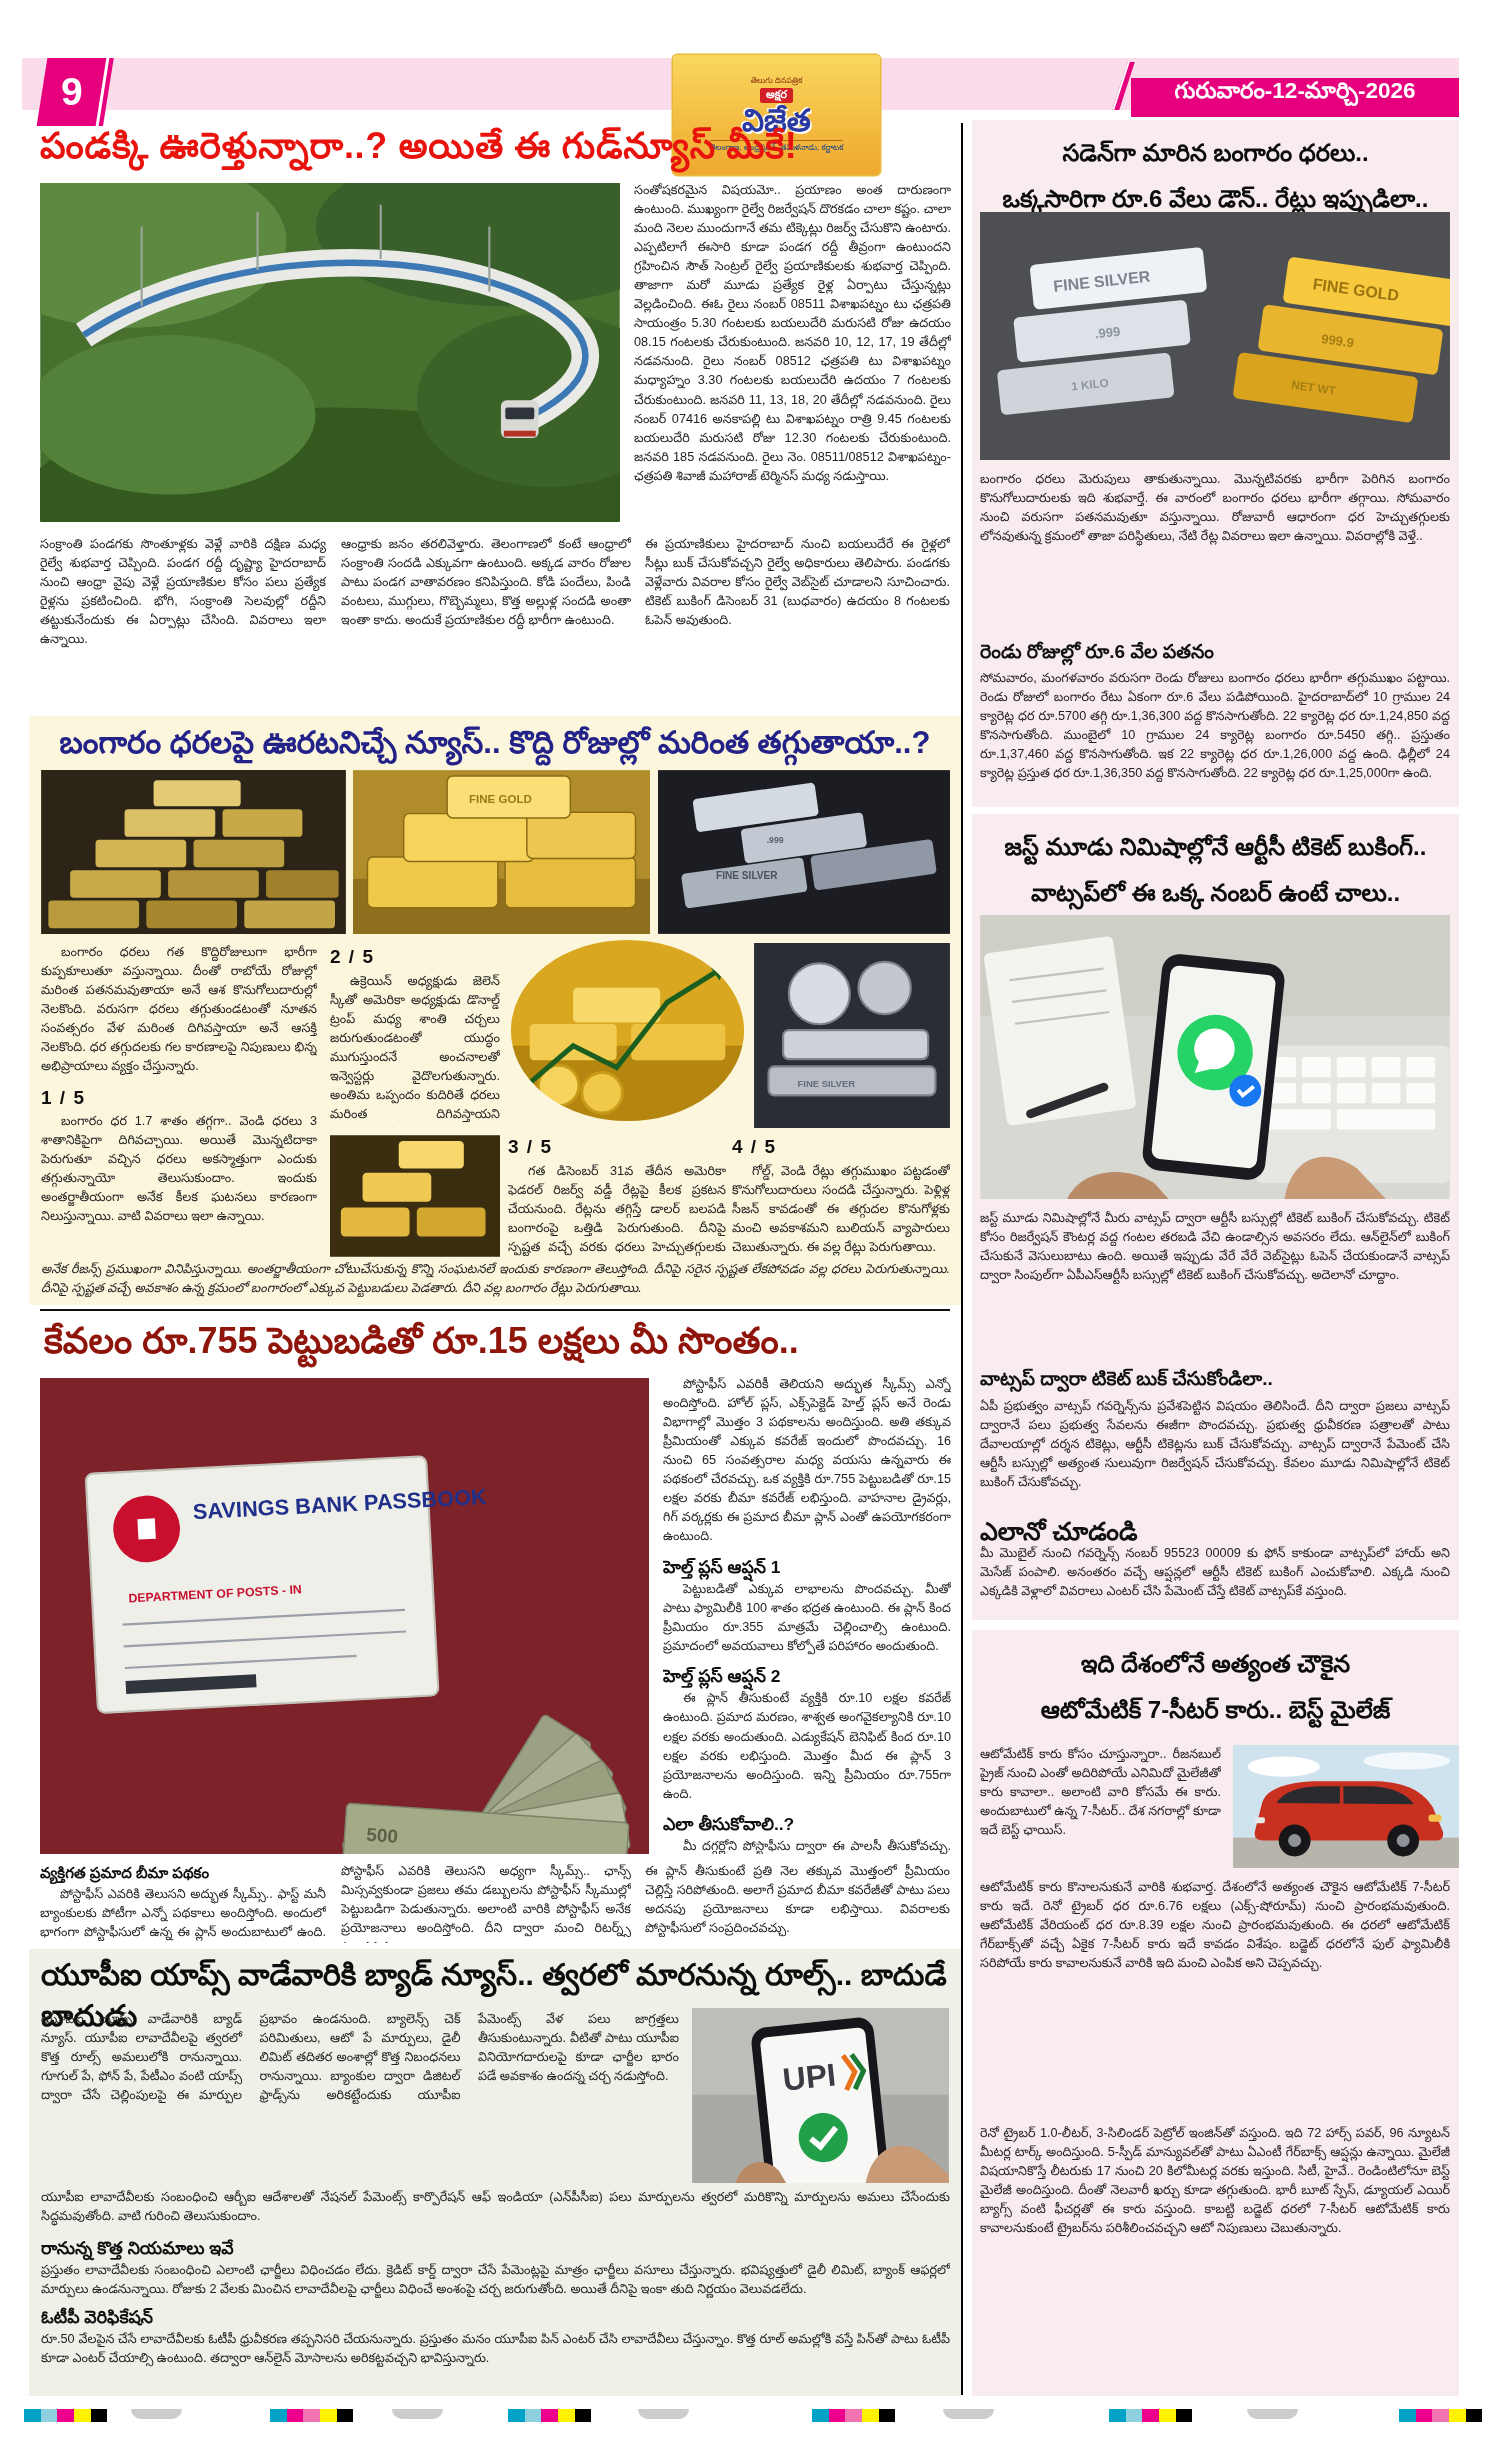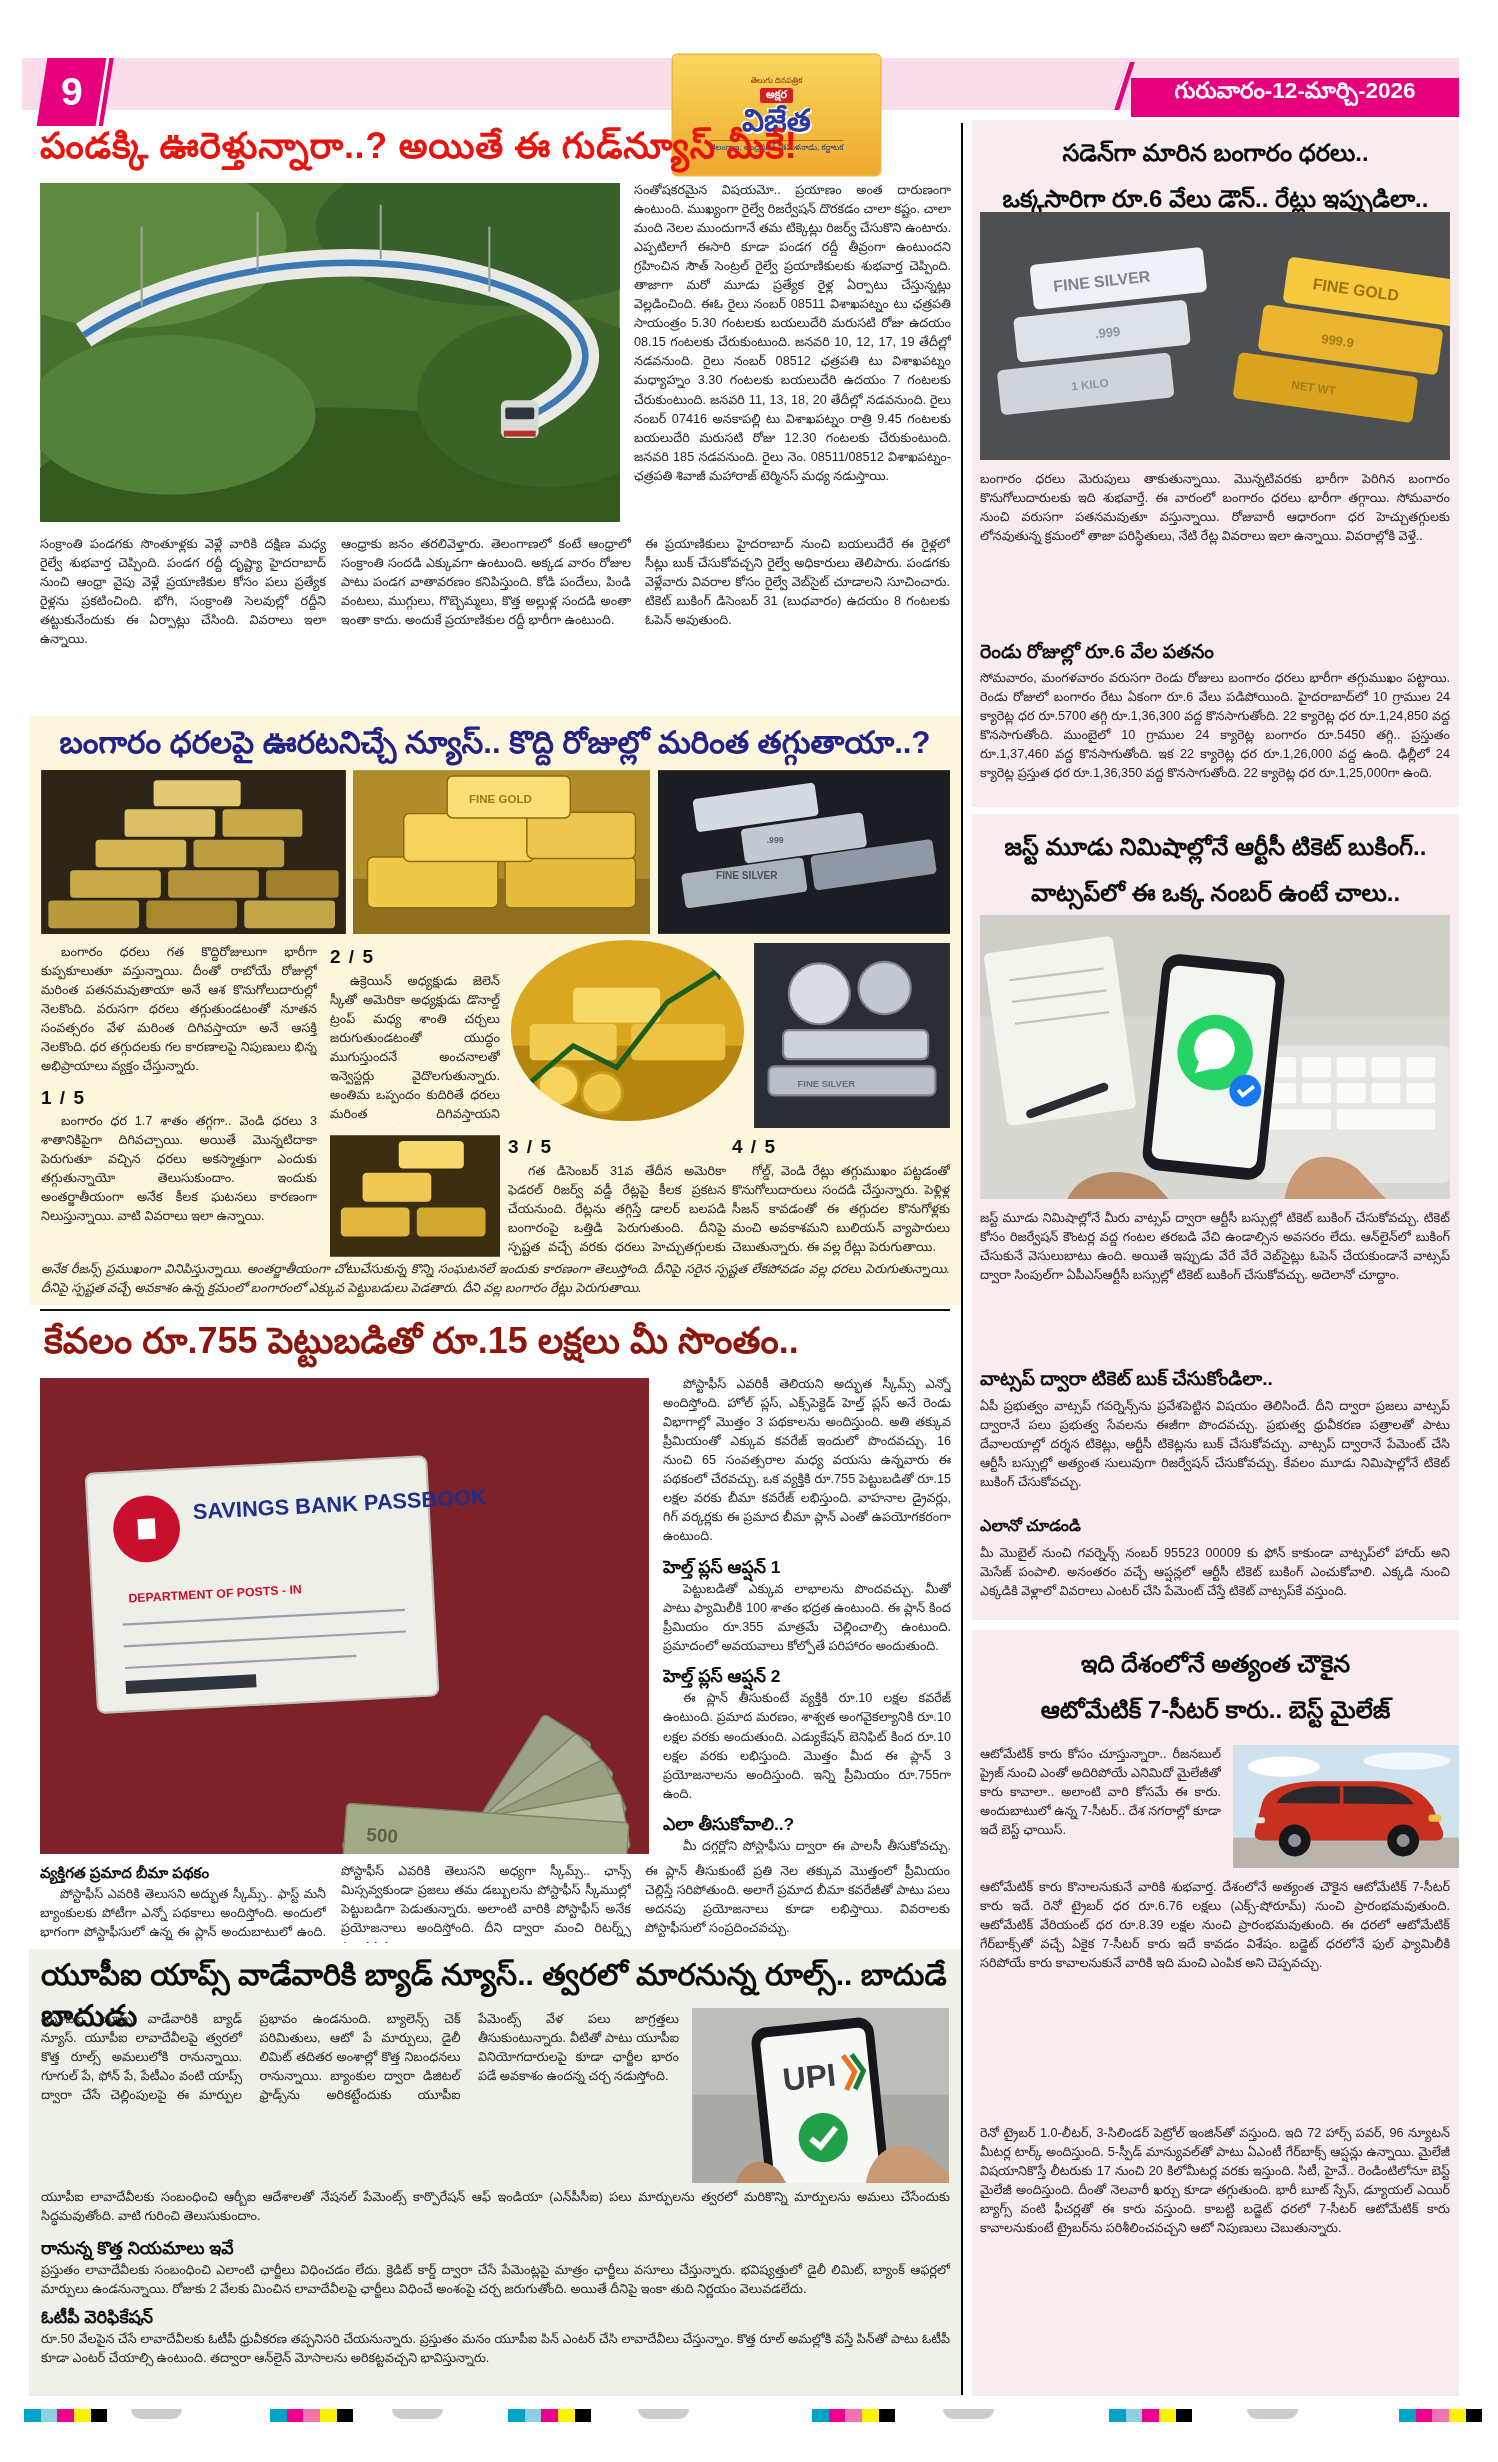--- a/index.html
+++ b/index.html
@@ -372,21 +372,21 @@
         <circle cx="368" cy="238" r="22" fill="#1778f2"></circle>
         <path d="M358,238 l7,7 l14,-14" fill="none" stroke="#fff" stroke-width="5"></path>
       </g>
       <path d="M420,392 C430,330 480,320 520,350 L560,392 Z" fill="#c89a76"></path>
       <path d="M120,392 C140,350 200,345 240,370 L260,392 Z" fill="#b98a66"></path>
     </svg>
   </div>
   <div class="abs body-txt" style="left:980px;top:1209px;width:470px;height:154px;">జస్ట్ మూడు నిమిషాల్లోనే మీరు వాట్సప్ ద్వారా ఆర్టీసీ బస్సుల్లో టికెట్ బుకింగ్ చేసుకోవచ్చు. టికెట్ కోసం రిజర్వేషన్ కౌంటర్ల వద్ద గంటల తరబడి వేచి ఉండాల్సిన అవసరం లేదు. ఆన్‌లైన్‌లో బుకింగ్ చేసుకునే వెసులుబాటు ఉంది. అయితే ఇప్పుడు వేరే వేరే వెబ్‌సైట్లు ఓపెన్ చేయకుండానే వాట్సప్ ద్వారా సింపుల్‌గా ఏపీఎస్ఆర్టీసీ బస్సుల్లో టికెట్ బుకింగ్ చేసుకోవచ్చు. అదెలానో చూద్దాం.</div>
   <div class="abs subhead" style="left:980px;top:1368px;font-size:19px;">వాట్సప్ ద్వారా టికెట్ బుక్ చేసుకోండిలా..</div>
   <div class="abs body-txt" style="left:980px;top:1397px;width:470px;height:116px;">ఏపీ ప్రభుత్వం వాట్సప్ గవర్నెన్స్‌ను ప్రవేశపెట్టిన విషయం తెలిసిందే. దీని ద్వారా ప్రజలు వాట్సప్ ద్వారానే పలు ప్రభుత్వ సేవలను ఈజీగా పొందవచ్చు. ప్రభుత్వ ధ్రువీకరణ పత్రాలతో పాటు దేవాలయాల్లో దర్శన టికెట్లు, ఆర్టీసీ టికెట్లను బుక్ చేసుకోవచ్చు. వాట్సప్ ద్వారానే పేమెంట్ చేసి ఆర్టీసీ బస్సుల్లో అత్యంత సులువుగా రిజర్వేషన్ చేసుకోవచ్చు. కేవలం మూడు నిమిషాల్లోనే టికెట్ బుకింగ్ చేసుకోవచ్చు.</div>
-  <div class="abs subhead" style="left:980px;top:1517px;font-size:16px;">ఎలానో చూడండి</div>
+  <div class="abs subhead" style="left:980px;top:1517px;font-size:25px;">ఎలానో చూడండి</div>
   <div class="abs body-txt" style="left:980px;top:1544px;width:470px;height:73px;">మీ మొబైల్ నుంచి గవర్నెన్స్ నంబర్ 95523 00009 కు ఫోన్ కాకుండా వాట్సప్‌లో హాయ్ అని మెసేజ్ పంపాలి. అనంతరం వచ్చే ఆప్షన్లలో ఆర్టీసీ టికెట్ బుకింగ్ ఎంచుకోవాలి. ఎక్కడి నుంచి ఎక్కడికి వెళ్లాలో వివరాలు ఎంటర్ చేసి పేమెంట్ చేస్తే టికెట్ వాట్సప్‌కే వస్తుంది.</div>
 
   <div class="r-art" style="top:1630px;height:766px;">
     <div class="r-head" style="padding-top:11px;">
       <div>ఇది దేశంలోనే అత్యంత చౌకైన</div>
       <div>ఆటోమేటిక్ 7-సీటర్ కారు.. బెస్ట్ మైలేజ్</div>
     </div>
   </div>
   <div class="photo" style="left:1233px;top:1745px;width:226px;height:123px;">
     <svg width="226" height="123" viewBox="0 0 312 170">

